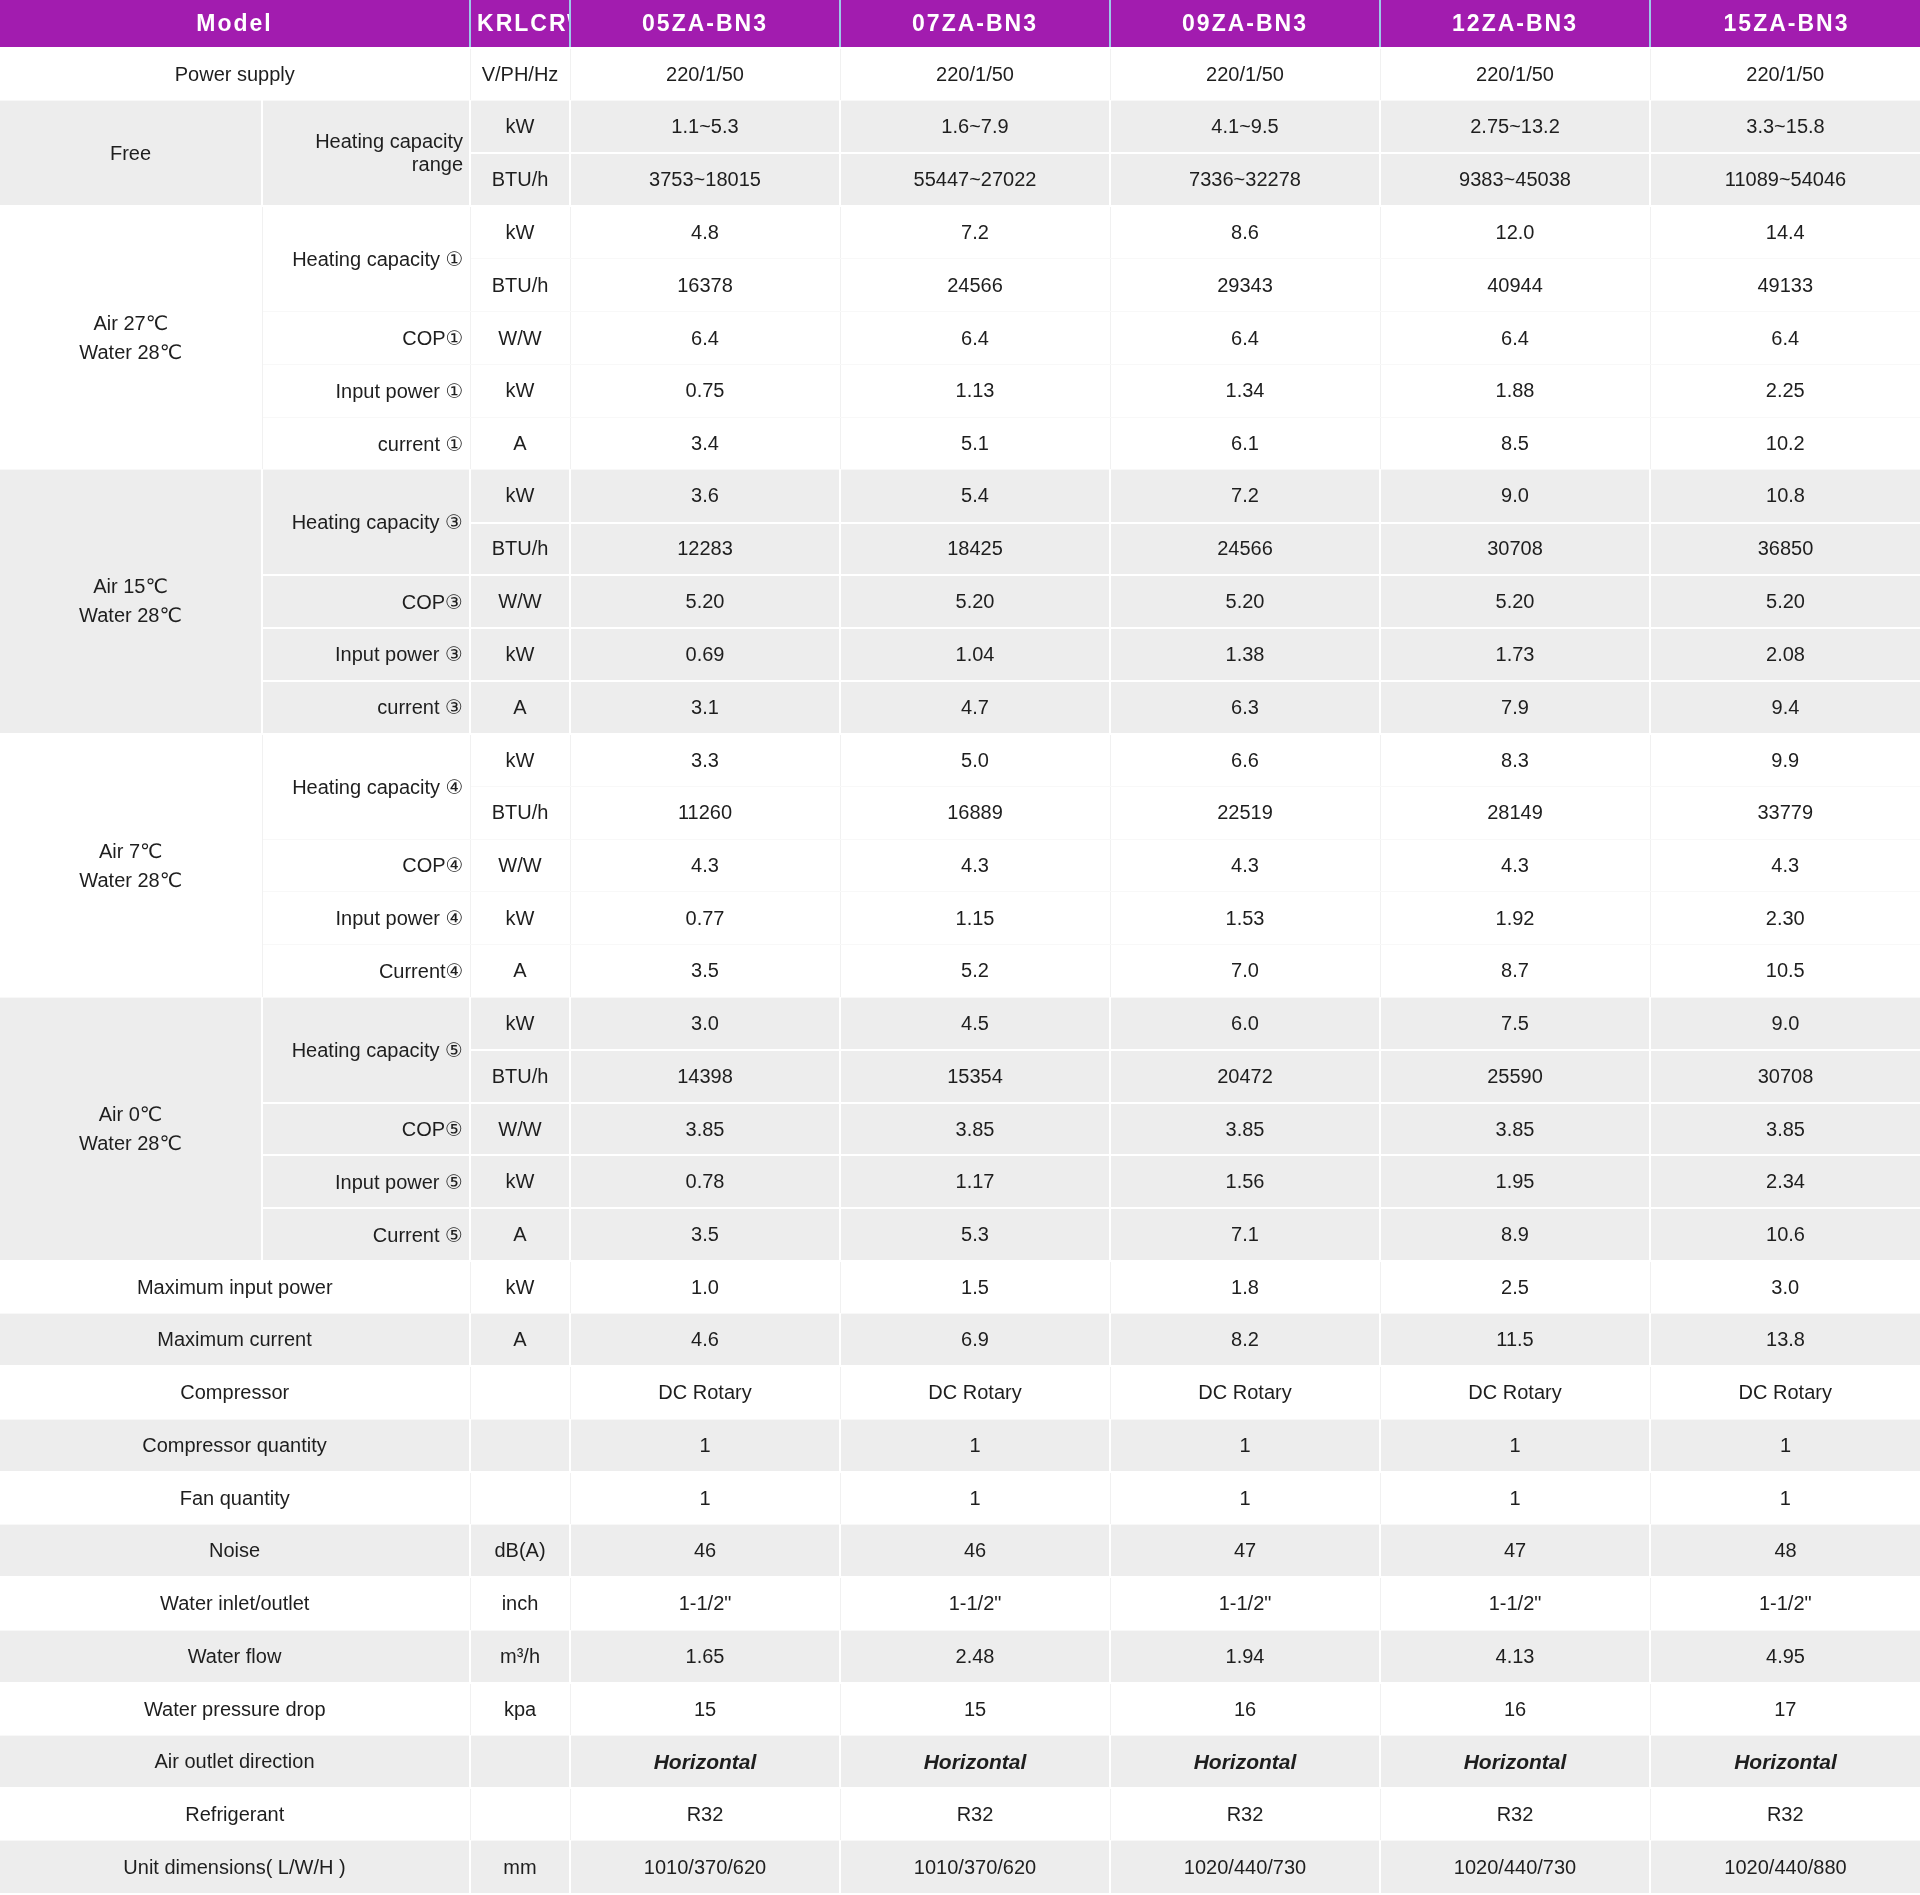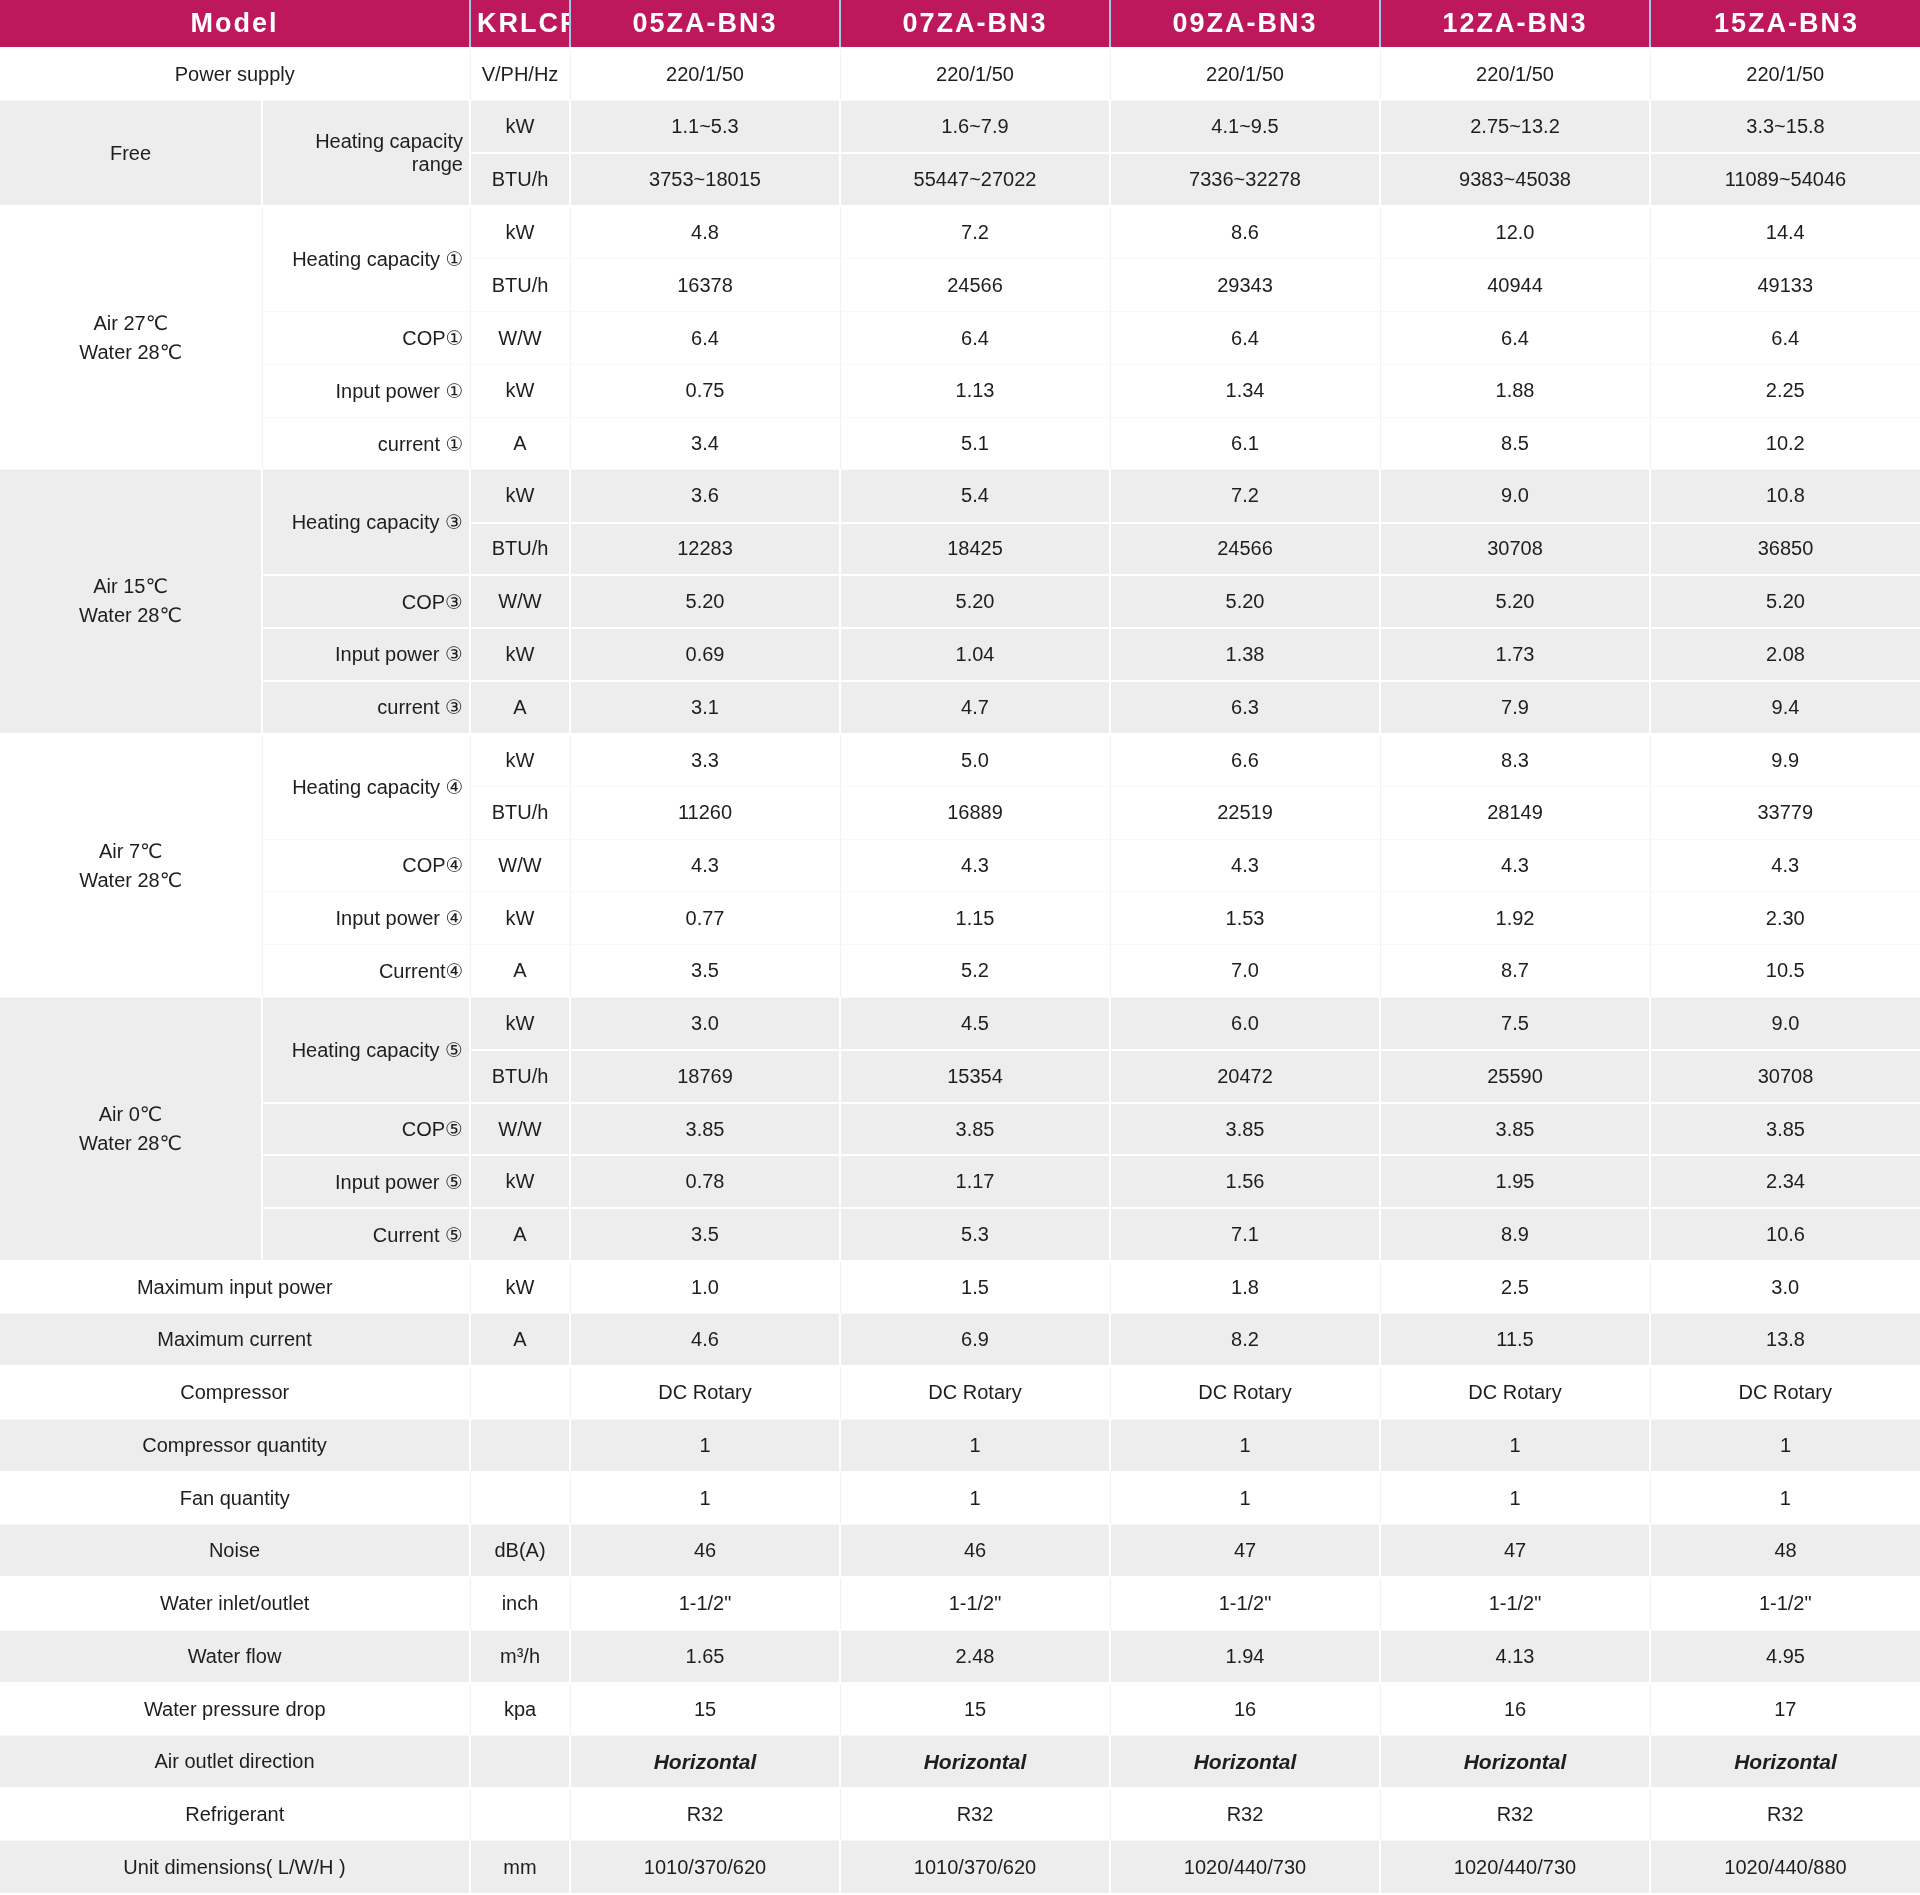--- a/index.html
+++ b/index.html
@@ -12,22 +12,22 @@
   col.c-group { width: 262px; }
   col.c-sub   { width: 208px; }
   col.c-unit  { width: 100px; }
   col.c-val   { width: 270px; }
 
   td { text-align: center; vertical-align: middle; padding: 2px 6px; overflow: hidden; }
 
   
   tr.h { height: 48px; }
   tr.h td {
-    background: #be185d; color: #ffffff; font-weight: bold;
-    font-size: 27px; letter-spacing: 2px;
+    background: #a21caf; color: #ffffff; font-weight: bold;
+    font-size: 23px; letter-spacing: 2px;
     border-right: 2px solid #9bc9e7; border-bottom: 2px solid #ffffff;
   }
   tr.h td:last-child { border-right: none; padding-left: 8px; }
 
   
   tbody tr { height: 52px; }
   tr.g td { background: #ededed; border-right: 2px solid #ffffff; border-bottom: 2px solid #ffffff; }
   tr.w td { background: #ffffff; border-right: 1px solid #f1f1f1; border-bottom: 1px solid #f8f8f8; }
   tr.g td:last-child, tr.w td:last-child { border-right: none; }
 
@@ -234,21 +234,21 @@
         <td class="sub" rowspan="2">Heating capacity ⑤</td>
         <td class="unit">kW</td>
         <td class="val">3.0</td>
         <td class="val">4.5</td>
         <td class="val">6.0</td>
         <td class="val">7.5</td>
         <td class="val">9.0</td>
       </tr>
       <tr class="g">
         <td class="unit">BTU/h</td>
-        <td class="val">18769</td>
+        <td class="val">14398</td>
         <td class="val">15354</td>
         <td class="val">20472</td>
         <td class="val">25590</td>
         <td class="val">30708</td>
       </tr>
       <tr class="g">
         <td class="sub">COP⑤</td>
         <td class="unit">W/W</td>
         <td class="val">3.85</td>
         <td class="val">3.85</td>

